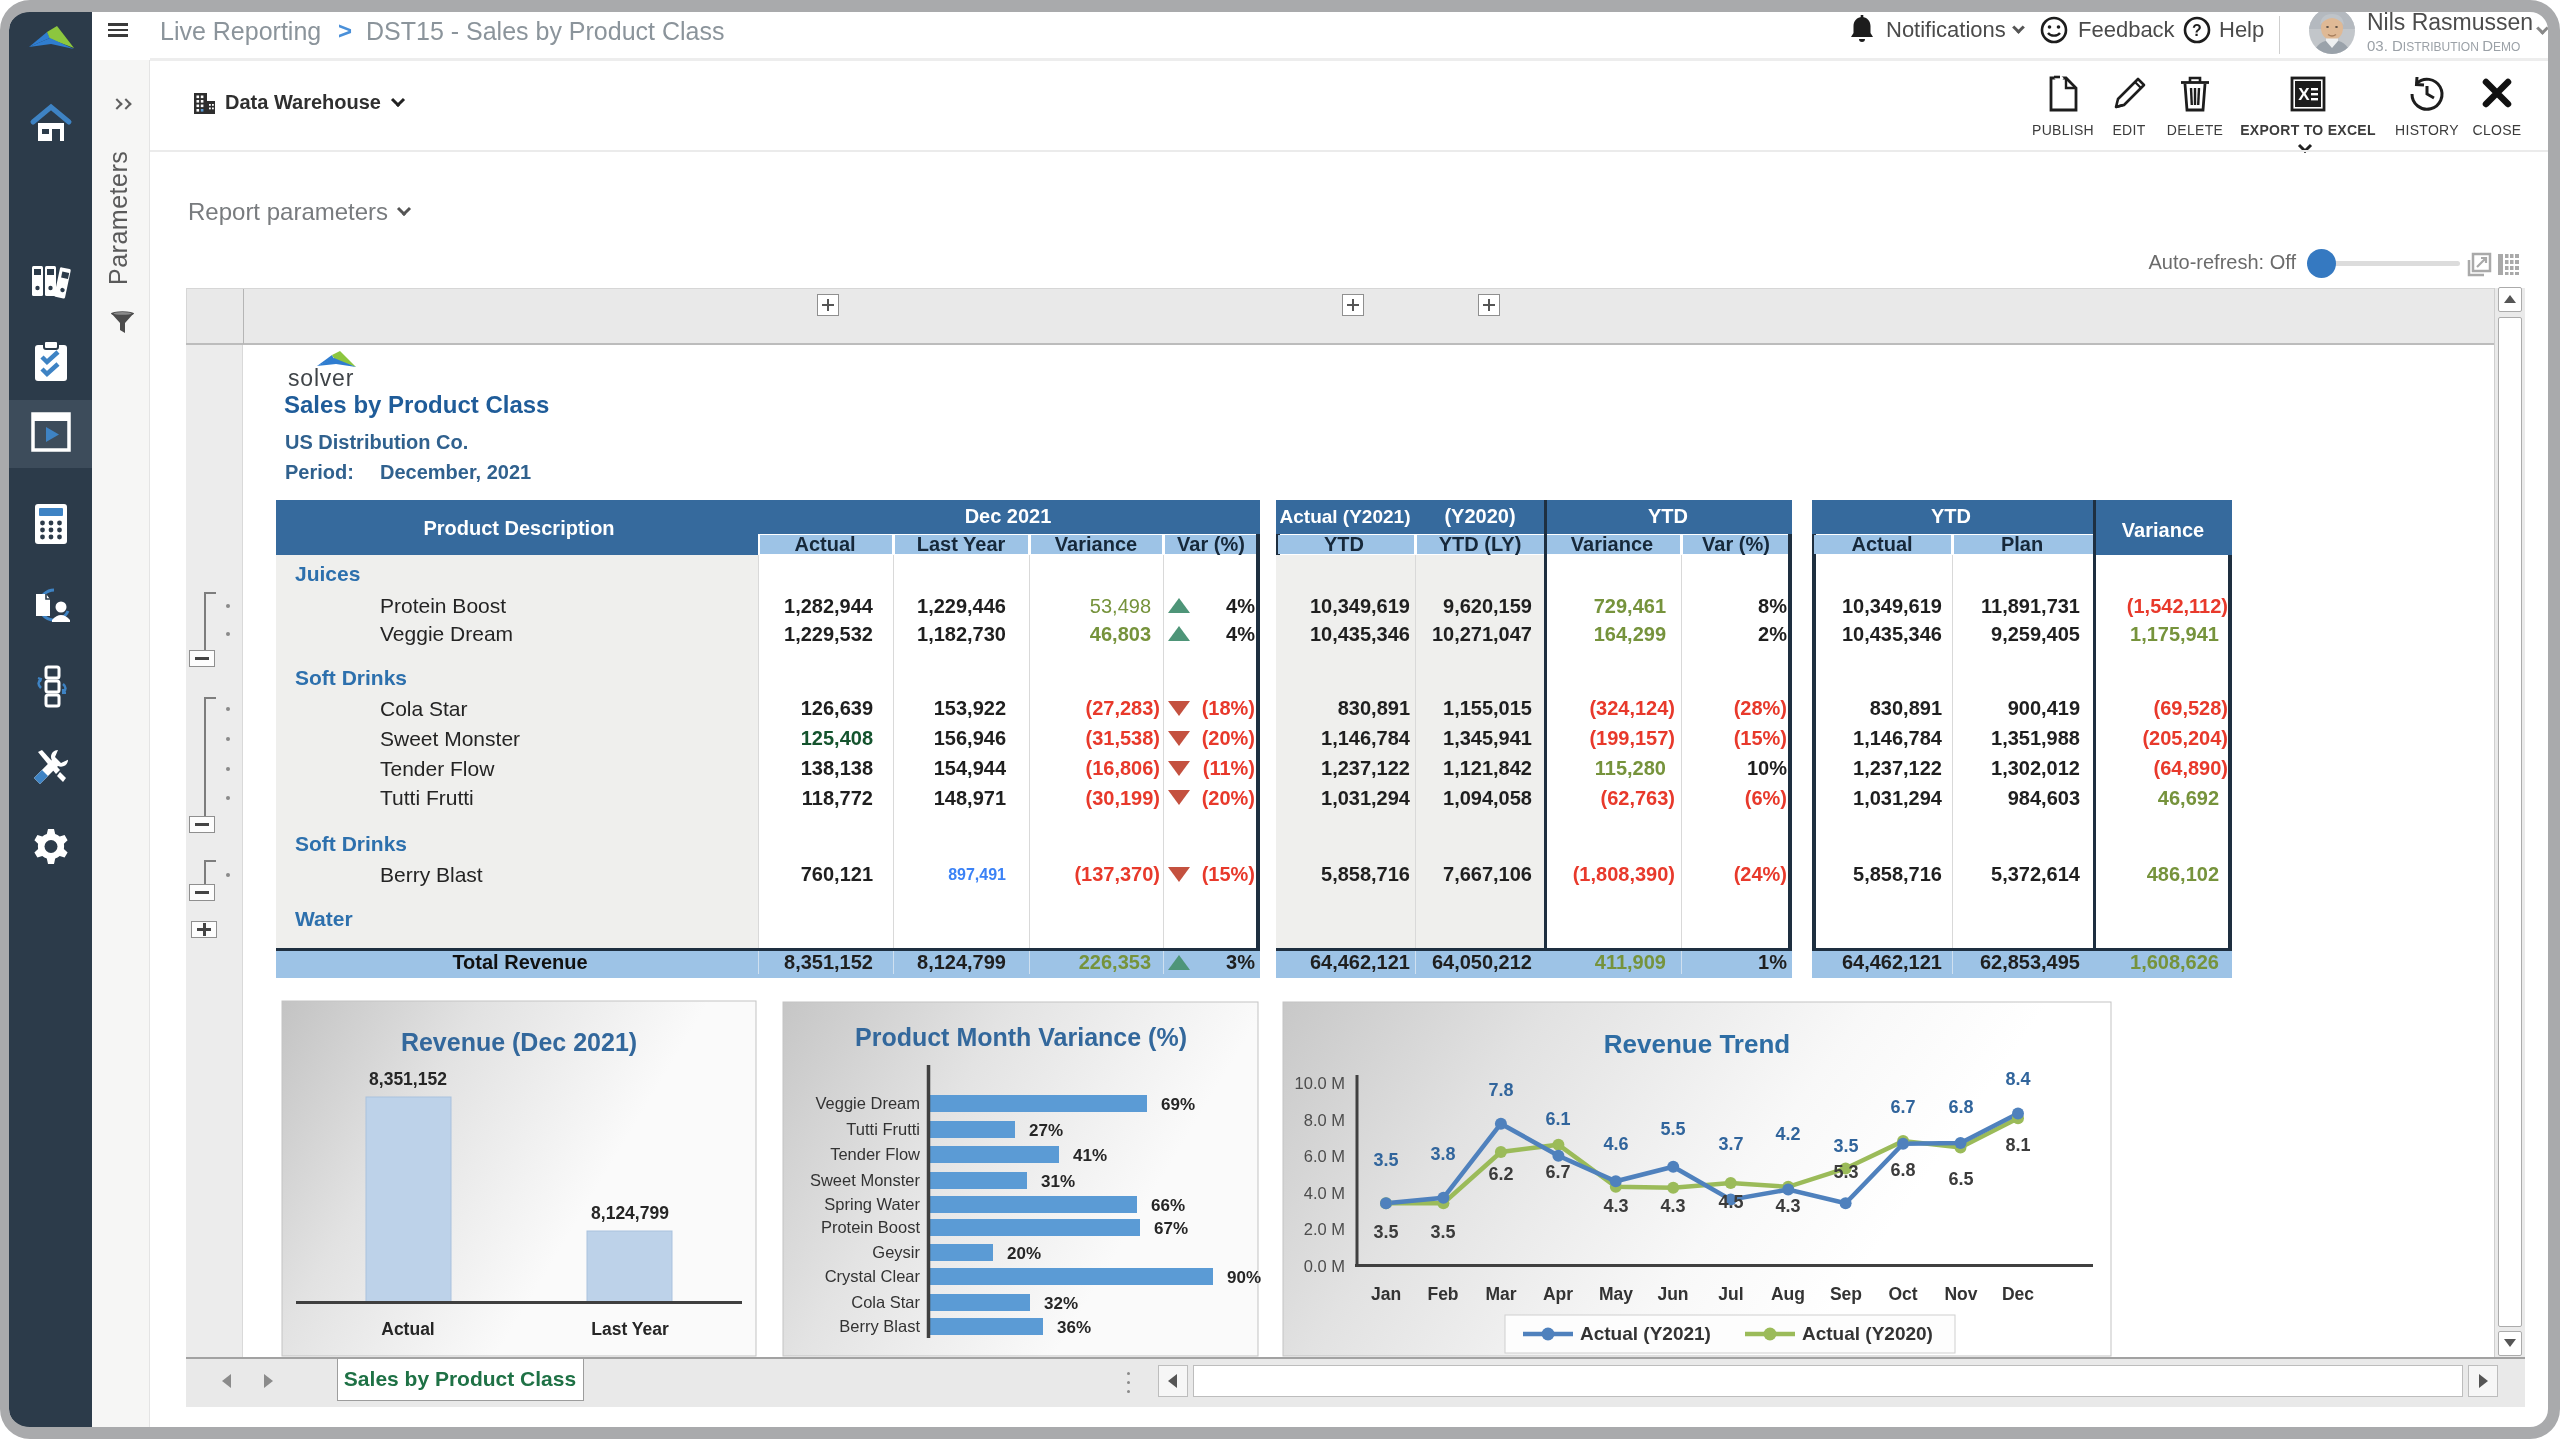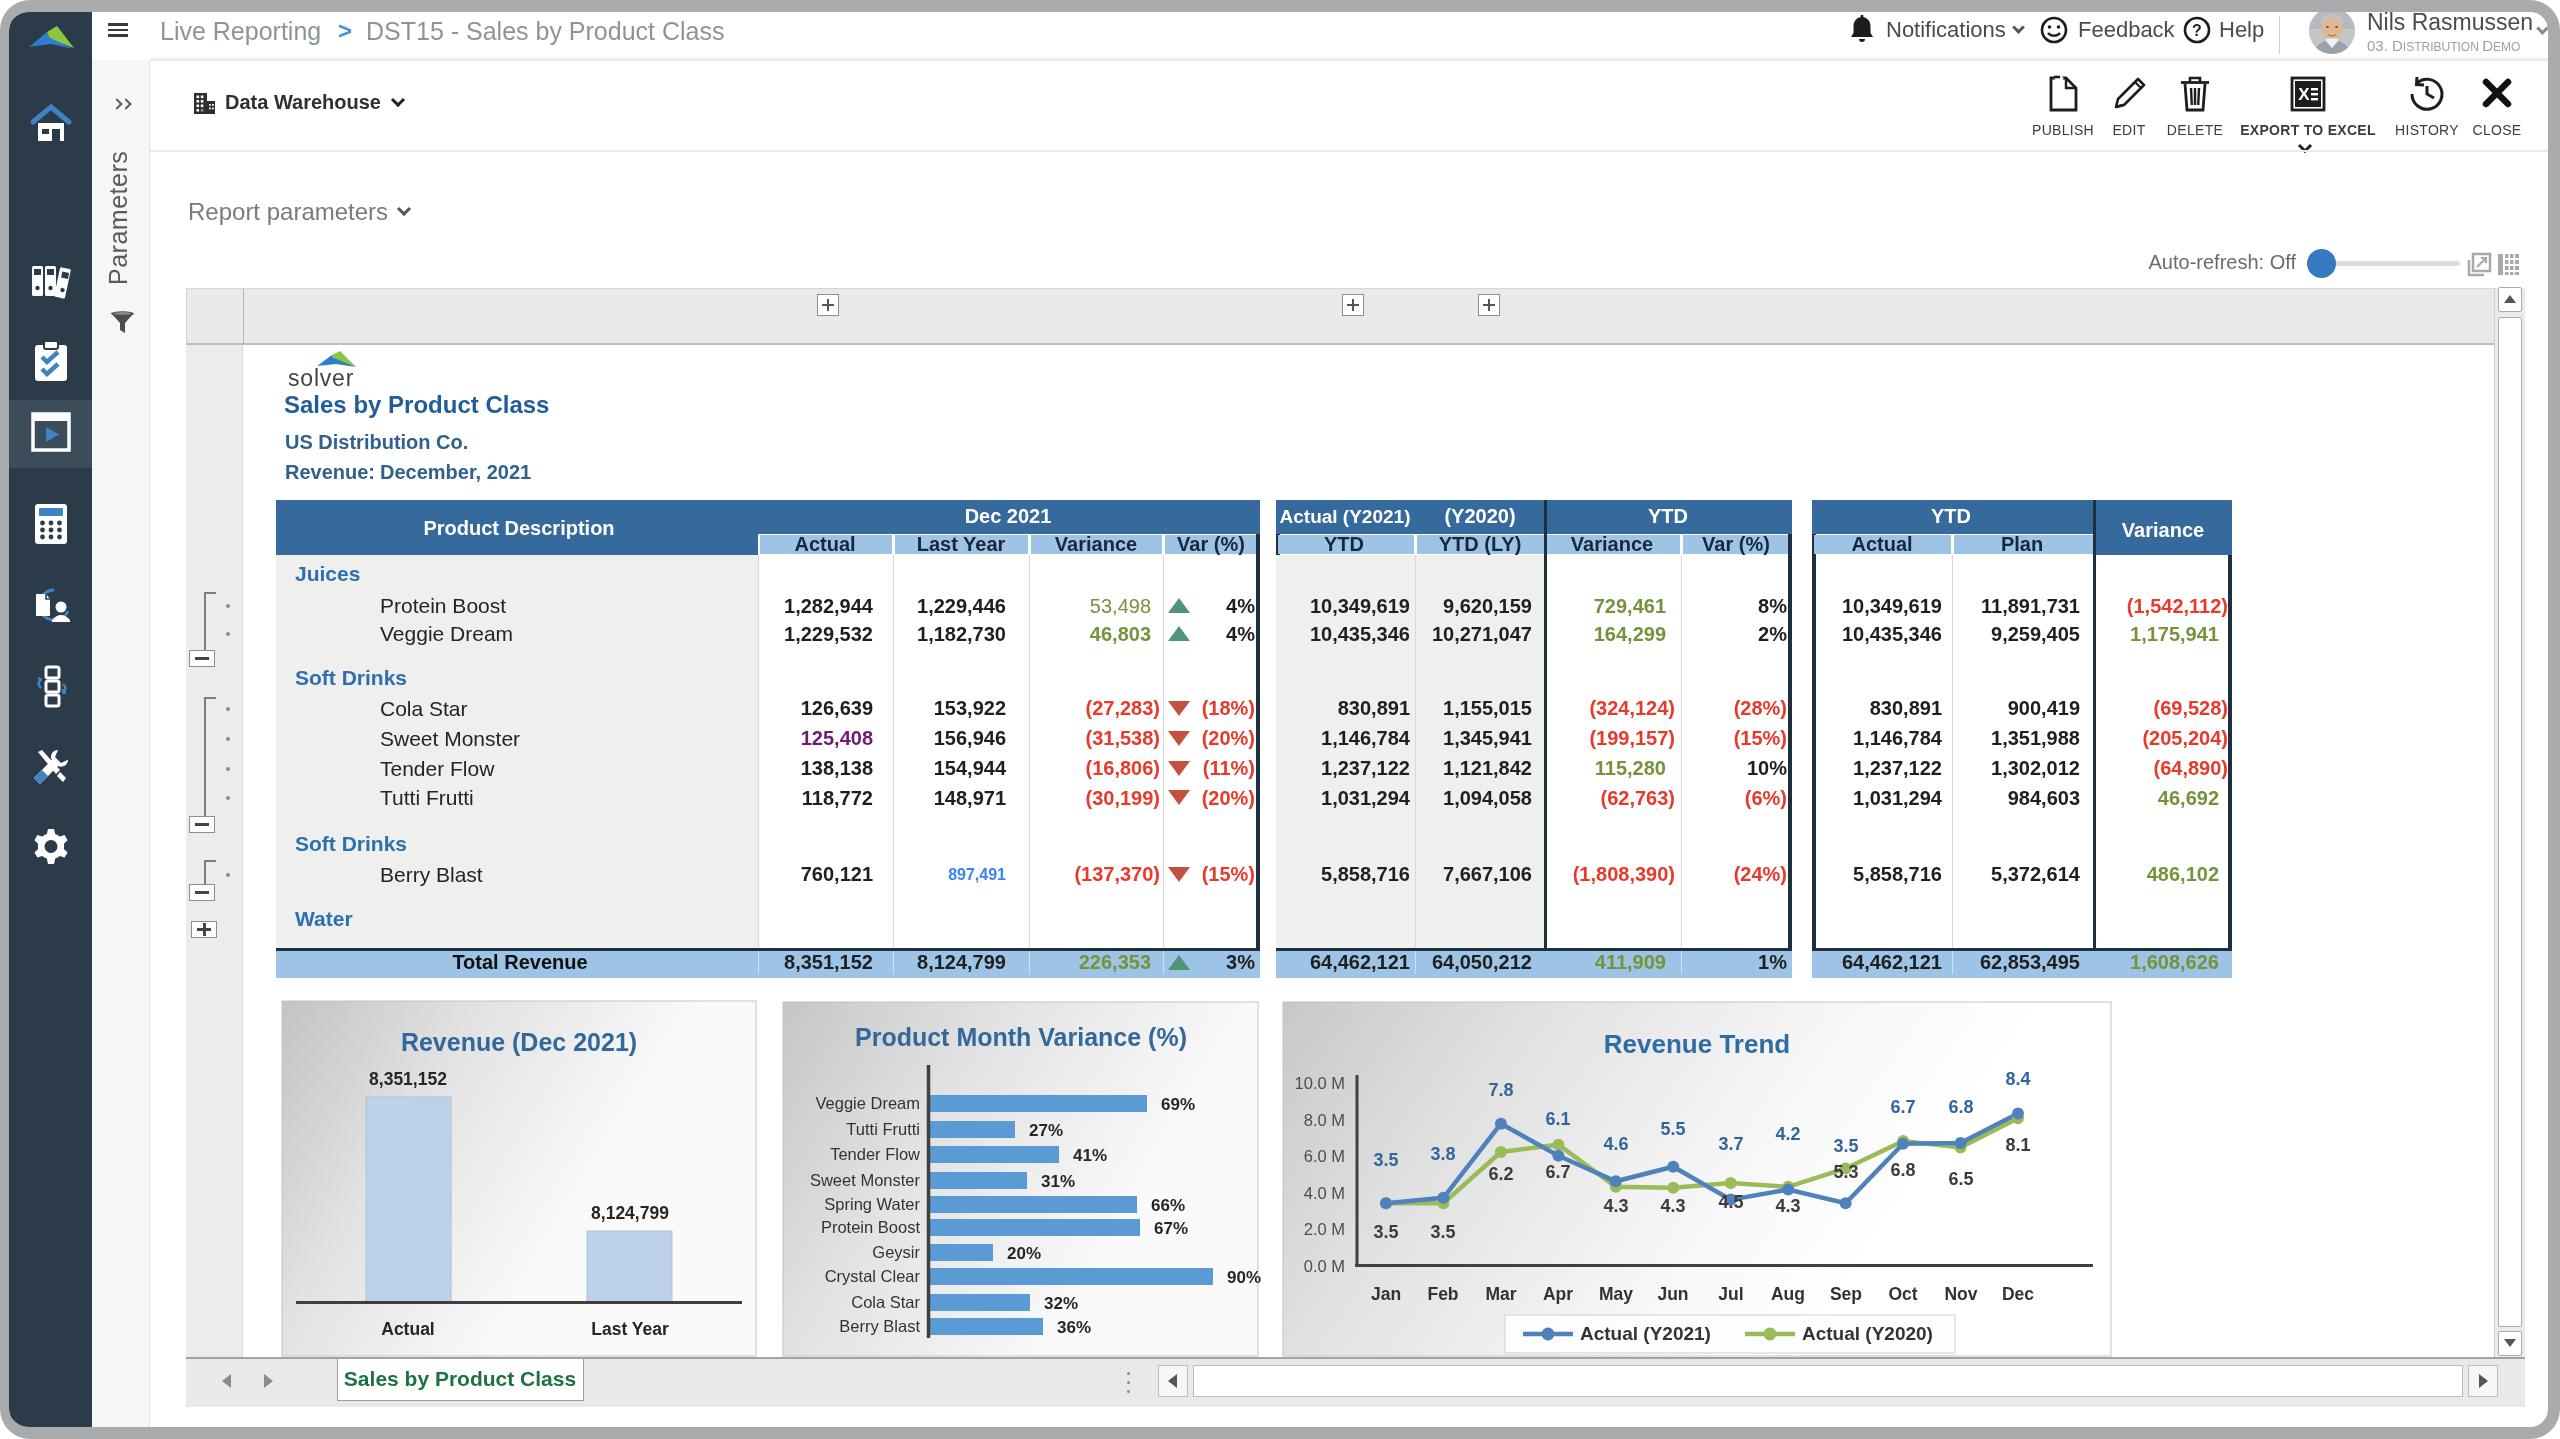--- a/index.html
+++ b/index.html
@@ -256,21 +256,21 @@
 <div style="position:absolute;left:2498px;top:1331px;width:24px;height:25px;background:#fff;border:1px solid #ababab;border-radius:2px;"></div>
 <div style="position:absolute;left:2504px;top:1339px;width:0;height:0;border-left:6px solid transparent;border-right:6px solid transparent;border-top:8px solid #555;"></div>
 <svg style="left:316px;top:351px" width="42" height="20" viewBox="0 0 42 20">
 <path d="M1 15 L16 4 L18 8 Z" fill="#2f7dd0"></path>
 <path d="M16 4 L24 0 L40 16 L19 9 Z" fill="#8cc63e"></path>
 <path d="M1 15 L18 7 L40 16 L20 13 Z" fill="#2f7dd0"></path>
 </svg>
 <div class="t" style="top:364px;font-size:23px;color:#3f4448;font-weight:500;line-height:29px;letter-spacing:0.8px;left:288px;">solver</div>
 <div class="t" style="top:390px;font-size:24px;color:#1f5c99;font-weight:bold;line-height:30px;left:284px;">Sales by Product Class</div>
 <div class="t" style="top:430px;font-size:20px;color:#30618e;font-weight:bold;line-height:25px;left:285px;">US Distribution Co.</div>
-<div class="t" style="top:460px;font-size:20px;color:#30618e;font-weight:bold;line-height:25px;left:285px;">Revenue:</div>
+<div class="t" style="top:460px;font-size:20px;color:#30618e;font-weight:bold;line-height:25px;left:285px;">Period:</div>
 <div class="t" style="top:460px;font-size:20px;color:#30618e;font-weight:bold;line-height:25px;left:380px;">December, 2021</div>
 <div style="position:absolute;left:276px;top:500px;width:984px;height:478px;background:#fff;border:4px solid #1e2f40;"></div>
 <div style="position:absolute;left:276px;top:500px;width:482px;height:55px;background:#366a9d;"></div>
 <div style="position:absolute;left:758px;top:500px;width:502px;height:34px;background:#366a9d;"></div>
 <div style="position:absolute;left:276px;top:555px;width:482px;height:393px;background:#efefed;"></div>
 <div style="position:absolute;left:760px;top:535px;width:132px;height:19px;background:#9dc3e6;"></div>
 <div style="position:absolute;left:895px;top:535px;width:133px;height:19px;background:#9dc3e6;"></div>
 <div style="position:absolute;left:1031px;top:535px;width:131px;height:19px;background:#9dc3e6;"></div>
 <div style="position:absolute;left:1165px;top:535px;width:91px;height:19px;background:#9dc3e6;"></div>
 <div style="position:absolute;left:758px;top:555px;width:1px;height:393px;background:#d9d9d9;"></div>
@@ -350,21 +350,21 @@
 <div style="position:absolute;left:1168px;top:701px;width:0;height:0;border-left:11px solid transparent;border-right:11px solid transparent;border-top:15px solid #c4513f;"></div>
 <div class="t" style="top:696px;font-size:20px;color:#e8392b;font-weight:bold;line-height:25px;left:auto;right:1305px;">(18%)</div>
 <div class="t" style="top:696px;font-size:20px;color:#1f1f1f;font-weight:bold;line-height:25px;left:auto;right:1150px;">830,891</div>
 <div class="t" style="top:696px;font-size:20px;color:#1f1f1f;font-weight:bold;line-height:25px;left:auto;right:1028px;">1,155,015</div>
 <div class="t" style="top:696px;font-size:20px;color:#e8392b;font-weight:bold;line-height:25px;left:auto;right:885px;">(324,124)</div>
 <div class="t" style="top:696px;font-size:20px;color:#e8392b;font-weight:bold;line-height:25px;left:auto;right:773px;">(28%)</div>
 <div class="t" style="top:696px;font-size:20px;color:#1f1f1f;font-weight:bold;line-height:25px;left:auto;right:618px;">830,891</div>
 <div class="t" style="top:696px;font-size:20px;color:#1f1f1f;font-weight:bold;line-height:25px;left:auto;right:480px;">900,419</div>
 <div class="t" style="top:696px;font-size:20px;color:#e8392b;font-weight:bold;line-height:25px;left:auto;right:332px;">(69,528)</div>
 <div class="t" style="top:726px;font-size:21px;color:#242424;font-weight:normal;line-height:26px;left:380px;">Sweet Monster</div>
-<div class="t" style="top:726px;font-size:20px;color:#701a75;font-weight:bold;line-height:25px;left:auto;right:1687px;">125,408</div>
+<div class="t" style="top:726px;font-size:20px;color:#14532d;font-weight:bold;line-height:25px;left:auto;right:1687px;">125,408</div>
 <div class="t" style="top:726px;font-size:20px;color:#1f1f1f;font-weight:bold;line-height:25px;left:auto;right:1554px;">156,946</div>
 <div class="t" style="top:726px;font-size:20px;color:#e8392b;font-weight:bold;line-height:25px;left:auto;right:1400px;">(31,538)</div>
 <div style="position:absolute;left:1168px;top:731px;width:0;height:0;border-left:11px solid transparent;border-right:11px solid transparent;border-top:15px solid #c4513f;"></div>
 <div class="t" style="top:726px;font-size:20px;color:#e8392b;font-weight:bold;line-height:25px;left:auto;right:1305px;">(20%)</div>
 <div class="t" style="top:726px;font-size:20px;color:#1f1f1f;font-weight:bold;line-height:25px;left:auto;right:1150px;">1,146,784</div>
 <div class="t" style="top:726px;font-size:20px;color:#1f1f1f;font-weight:bold;line-height:25px;left:auto;right:1028px;">1,345,941</div>
 <div class="t" style="top:726px;font-size:20px;color:#e8392b;font-weight:bold;line-height:25px;left:auto;right:885px;">(199,157)</div>
 <div class="t" style="top:726px;font-size:20px;color:#e8392b;font-weight:bold;line-height:25px;left:auto;right:773px;">(15%)</div>
 <div class="t" style="top:726px;font-size:20px;color:#1f1f1f;font-weight:bold;line-height:25px;left:auto;right:618px;">1,146,784</div>
 <div class="t" style="top:726px;font-size:20px;color:#1f1f1f;font-weight:bold;line-height:25px;left:auto;right:480px;">1,351,988</div>

